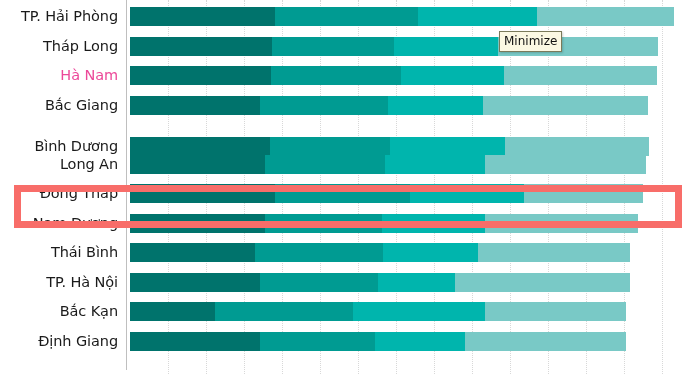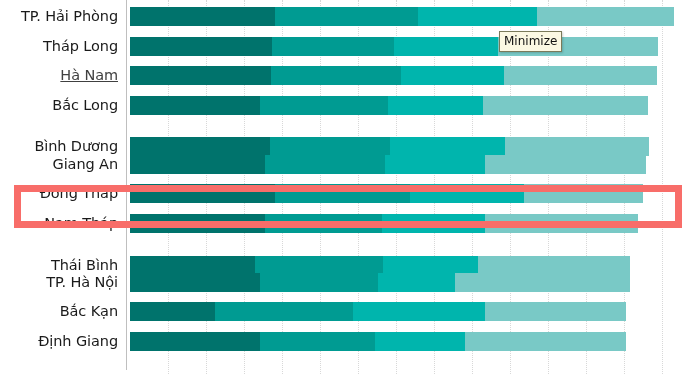--- a/index.html
+++ b/index.html
@@ -137,74 +137,74 @@
       <div class="row" style="top: 31.5px;">
         <div class="row-label" style="color: rgb(26, 26, 26);">Tháp Long</div>
         <div class="bar">
           <div class="seg" style="width: 142px; background: rgb(0, 115, 108);"></div>
           <div class="seg" style="width: 122px; background: rgb(0, 155, 146);"></div>
           <div class="seg" style="width: 104px; background: rgb(0, 181, 173);"></div>
           <div class="seg" style="width: 160px; background: rgb(121, 201, 198);"></div>
         </div>
       </div>
       <div class="row" style="top: 61px;">
-        <div class="row-label" style="color: #404040; text-decoration: underline;">Hà Nam</div>
+        <div class="row-label" style="color: #ec4899;">Hà Nam</div>
         <div class="bar">
           <div class="seg" style="width: 141px; background: rgb(0, 115, 108);"></div>
           <div class="seg" style="width: 130px; background: rgb(0, 155, 146);"></div>
           <div class="seg" style="width: 103px; background: rgb(0, 181, 173);"></div>
           <div class="seg" style="width: 153px; background: rgb(121, 201, 198);"></div>
         </div>
       </div>
       <div class="row" style="top: 90.5px;">
-        <div class="row-label" style="color: rgb(26, 26, 26);">Bắc Long</div>
+        <div class="row-label" style="color: rgb(26, 26, 26);">Bắc Giang</div>
         <div class="bar">
           <div class="seg" style="width: 130px; background: rgb(0, 115, 108);"></div>
           <div class="seg" style="width: 128px; background: rgb(0, 155, 146);"></div>
           <div class="seg" style="width: 95px; background: rgb(0, 181, 173);"></div>
           <div class="seg" style="width: 165px; background: rgb(121, 201, 198);"></div>
         </div>
       </div>
       <div class="row" style="top: 132px;">
         <div class="row-label" style="color: rgb(26, 26, 26);">Bình Dương</div>
         <div class="bar">
           <div class="seg" style="width: 140px; background: rgb(0, 115, 108);"></div>
           <div class="seg" style="width: 120px; background: rgb(0, 155, 146);"></div>
           <div class="seg" style="width: 115px; background: rgb(0, 181, 173);"></div>
           <div class="seg" style="width: 144px; background: rgb(121, 201, 198);"></div>
         </div>
       </div>
       <div class="row" style="top: 149.5px;">
-        <div class="row-label" style="color: rgb(26, 26, 26);">Giang An</div>
+        <div class="row-label" style="color: rgb(26, 26, 26);">Long An</div>
         <div class="bar">
           <div class="seg" style="width: 135px; background: rgb(0, 115, 108);"></div>
           <div class="seg" style="width: 120px; background: rgb(0, 155, 146);"></div>
           <div class="seg" style="width: 100px; background: rgb(0, 181, 173);"></div>
           <div class="seg" style="width: 161px; background: rgb(121, 201, 198);"></div>
         </div>
       </div>
       <div class="row" style="top: 179px;">
         <div class="row-label" style="color: rgb(26, 26, 26);">Đồng Tháp</div>
         <div class="bar">
           <div class="seg" style="width: 145px; background: rgb(0, 115, 108);"></div>
           <div class="seg" style="width: 135px; background: rgb(0, 155, 146);"></div>
           <div class="seg" style="width: 114px; background: rgb(0, 181, 173);"></div>
           <div class="seg" style="width: 119px; background: rgb(121, 201, 198);"></div>
         </div>
       </div>
       <div class="row" style="top: 208.5px;">
-        <div class="row-label" style="color: rgb(26, 26, 26);">Nam Tháp</div>
+        <div class="row-label" style="color: rgb(26, 26, 26);">Nam Dương</div>
         <div class="bar">
           <div class="seg" style="width: 135px; background: rgb(0, 115, 108);"></div>
           <div class="seg" style="width: 117px; background: rgb(0, 155, 146);"></div>
           <div class="seg" style="width: 103px; background: rgb(0, 181, 173);"></div>
           <div class="seg" style="width: 153px; background: rgb(121, 201, 198);"></div>
         </div>
       </div>
-      <div class="row" style="top: 238px; margin-top: 13px;">
+      <div class="row" style="top: 238px;">
         <div class="row-label" style="color: rgb(26, 26, 26);">Thái Bình</div>
         <div class="bar">
           <div class="seg" style="width: 125px; background: rgb(0, 115, 108);"></div>
           <div class="seg" style="width: 128px; background: rgb(0, 155, 146);"></div>
           <div class="seg" style="width: 95px; background: rgb(0, 181, 173);"></div>
           <div class="seg" style="width: 152px; background: rgb(121, 201, 198);"></div>
         </div>
       </div>
       <div class="row" style="top: 267.5px;">
         <div class="row-label" style="color: rgb(26, 26, 26);">TP. Hà Nội</div>

